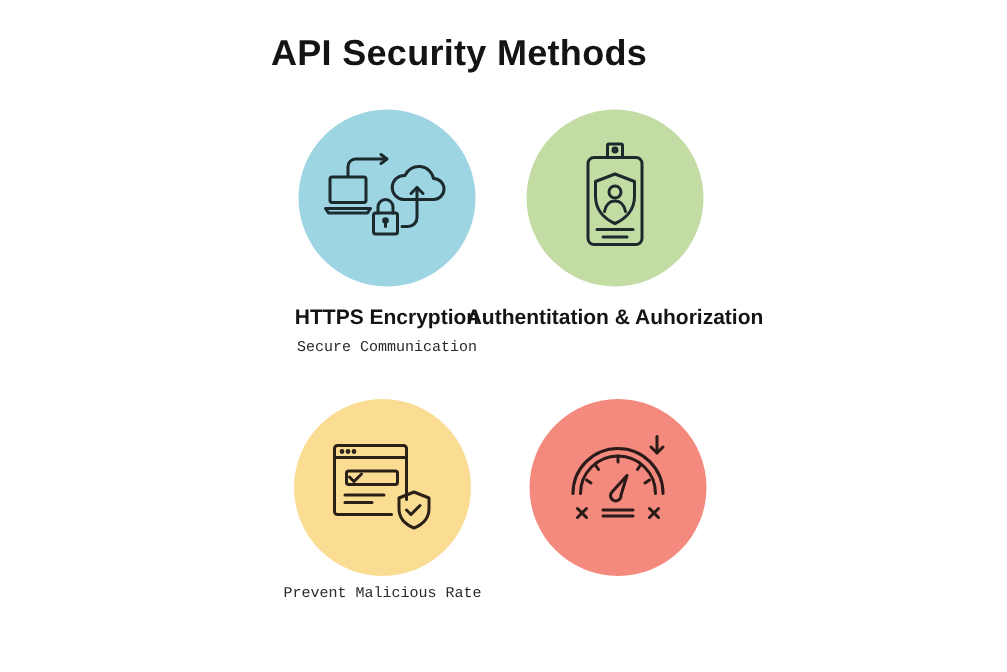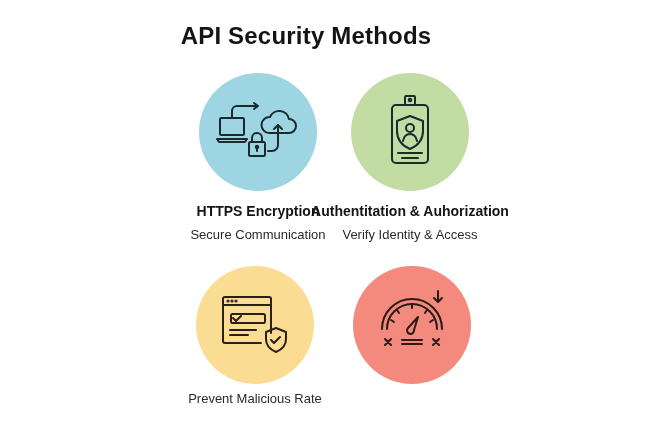--- a/index.html
+++ b/index.html
@@ -14,21 +14,21 @@
   .card { position:absolute; width:220px; text-align:center; }
   .circle {
     width:118px; height:118px; border-radius:50%; margin:0 auto;
     display:flex; align-items:center; justify-content:center;
   }
   .circle svg { width:88px; height:88px; }
   .card-title {
     font-size:14px; font-weight:bold; color:#141414; margin-top:12px; white-space:nowrap;
   }
   .card-sub {
-    font-size:13px; color:#2a2a2a; margin-top:8px; white-space:nowrap;
+    font-size:10px; color:#2a2a2a; margin-top:8px; white-space:nowrap;font-family:Liberation Mono, monospace;
   }
   #card-0 { left:148px; top:73px; }
   #card-1 { left:300px; top:73px; }
   #card-2 { left:145px; top:266px; }
   #card-3 { left:302px; top:266px; }
   #card-2 .card-title, #card-3 .card-title { margin-top:10px; }
   #card-2 .card-sub, #card-3 .card-sub { margin-top:7px; }
 </style>
 </head>
 <body>
@@ -72,21 +72,20 @@
       <path d="M44 28 l13 5 v10 c0 9 -6 15 -13 18 c-7 -3 -13 -9 -13 -18 v-10 z"></path>
 
       <circle cx="44" cy="40" r="4"></circle>
       <path d="M37 53 c1 -5 4 -7 7 -7 c3 0 6 2 7 7"></path>
 
       <path d="M32 65 h24"></path>
       <path d="M36 70 h16"></path>
     </svg>
   </div>
   <div class="card-title">Authentitation &amp; Auhorization</div>
-  <div class="card-sub">Verify Identity &amp; Access</div>
 </div>
 
 <div class="card" id="card-2">
   <div class="circle" style="background:#fbdc93;">
     <svg viewBox="0 0 88 88" fill="none" stroke="#2a2018" stroke-width="2" stroke-linecap="round" stroke-linejoin="round">
 
       <path d="M60 52 v-34 a2 2 0 0 0 -2 -2 h-44 a2 2 0 0 0 -2 2 v42 a2 2 0 0 0 2 2 h36"></path>
       <path d="M12 24 h48"></path>
       <circle cx="17" cy="20" r="0.6" fill="#2a2018"></circle>
       <circle cx="21" cy="20" r="0.6" fill="#2a2018"></circle>

